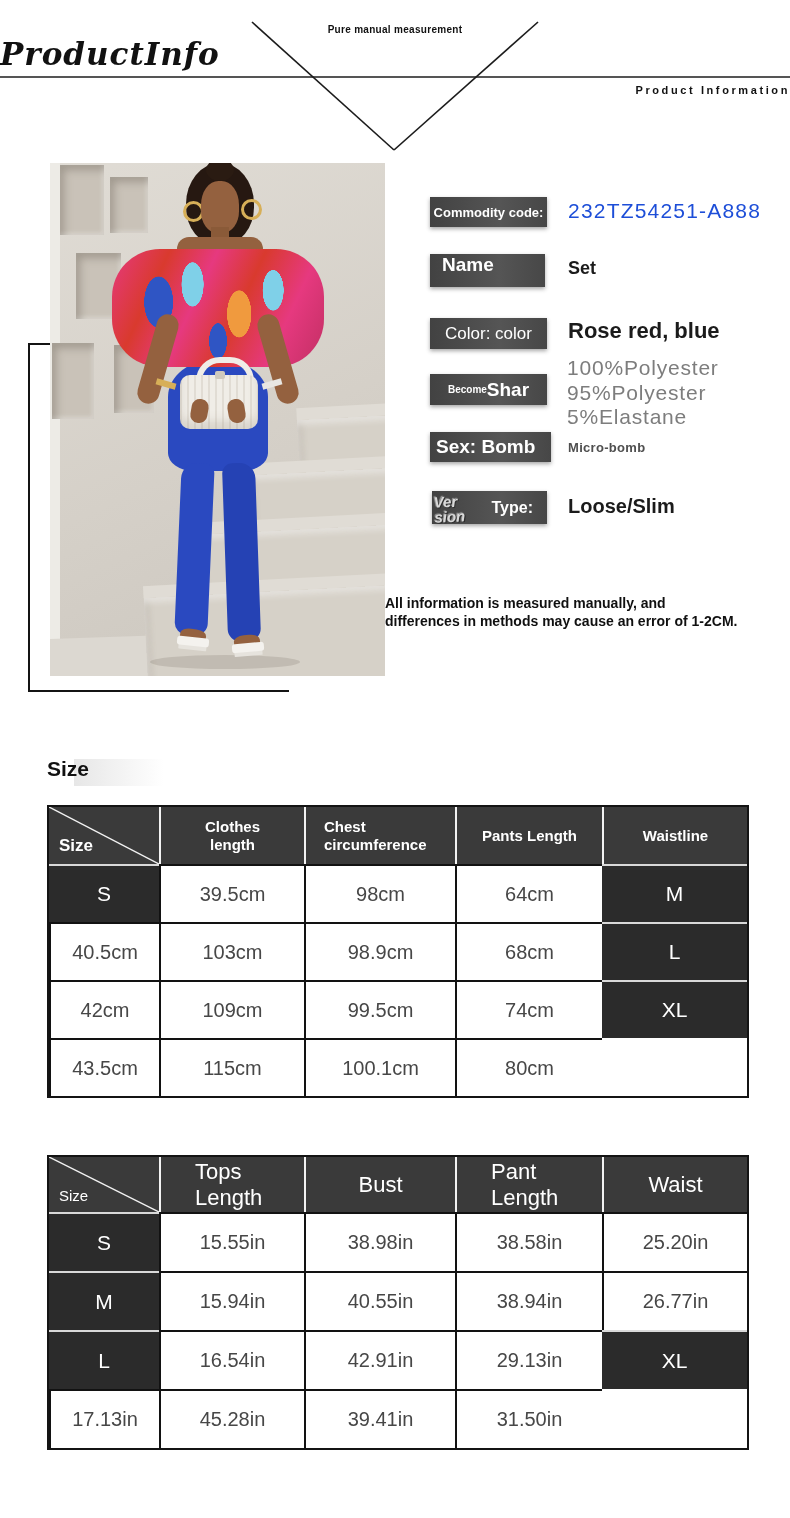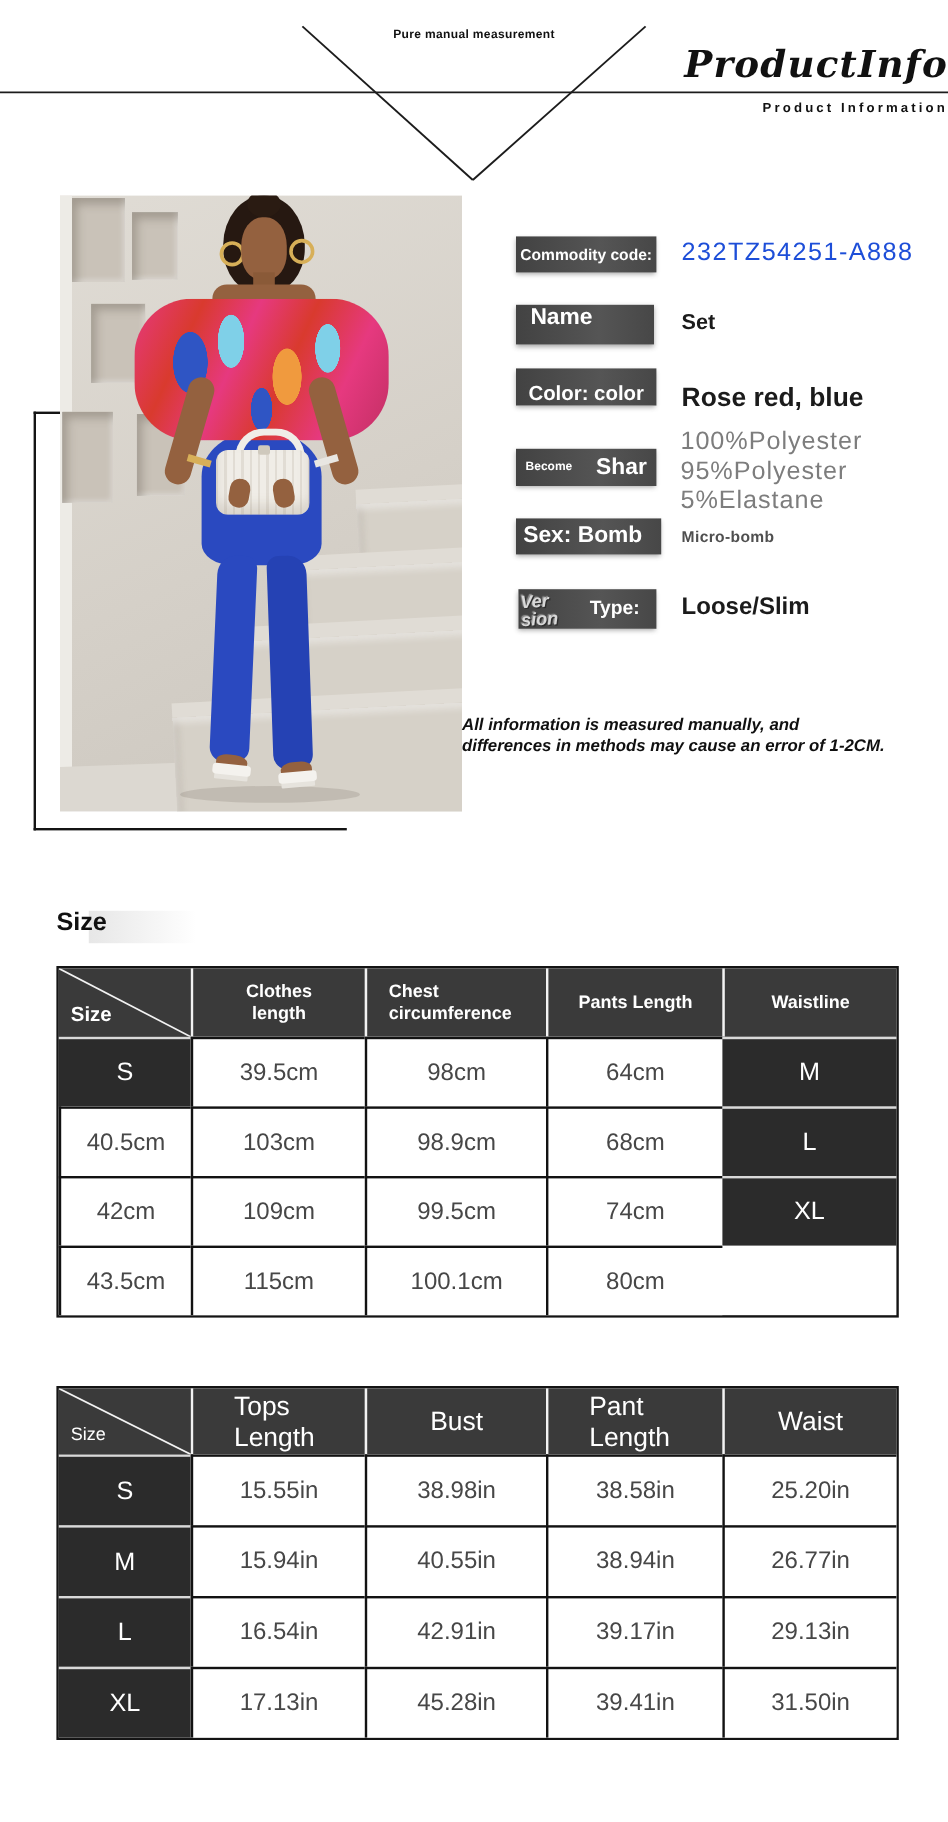--- a/index.html
+++ b/index.html
@@ -4,21 +4,21 @@
 <style>
   html,body{margin:0;padding:0;background:#fff;}
   .canvas{position:relative;width:790px;height:1518px;background:#fff;overflow:hidden;
           font-family:"Liberation Sans", sans-serif;color:#1b1b1b;}
   .abs{position:absolute;}
 
   
   .deco-svg{position:absolute;left:0;top:0;}
   .tagline{position:absolute;top:24px;left:0;width:790px;text-align:center;
            font-size:10px;font-weight:700;letter-spacing:.3px;color:#111;}
-  .title{position:absolute;top:36px;left:0;width:790px;text-align:right;
+  .title{position:absolute;top:36px;left:0;width:790px;text-align:left;
          font-size:31px;font-style:italic;font-weight:700;letter-spacing:1px;
          font-family:"DejaVu Serif", serif;color:#111;}
   .subtitle{position:absolute;top:84px;left:0;width:790px;text-align:right;
             font-size:11px;font-weight:700;letter-spacing:2.6px;color:#111;}
 
   
   .frame-l{position:absolute;left:28px;top:343px;width:259px;height:347px;
            border-left:2px solid #141414;border-bottom:2px solid #141414;}
   .frame-top{position:absolute;left:28px;top:343px;width:25px;height:2px;background:#141414;}
 
@@ -80,44 +80,44 @@
   .hand{width:17px;height:24px;background:#94613f;border-radius:8px;}
   .handl{left:141px;top:236px;transform:rotate(10deg);} .handr{left:178px;top:236px;transform:rotate(-10deg);}
 
   
   .lbox{position:absolute;background:linear-gradient(90deg,#424242,#555 60%,#474747);
         box-shadow:0 2px 4px rgba(60,60,60,.45);color:#fff;box-sizing:border-box;}
   .lbox-commodity{left:430px;top:197px;width:117px;height:30px;font-size:13px;font-weight:700;
         display:flex;align-items:center;justify-content:center;}
   .lbox-name{left:430px;top:254px;width:115px;height:33px;font-size:19px;font-weight:700;
         display:flex;align-items:flex-start;padding-left:12px;}
-  .lbox-color{left:430px;top:307px;width:117px;height:31px;font-size:17px;font-weight:700;
-        display:flex;align-items:flex-end;justify-content:center;}
+  .lbox-color{left:430px;top:318px;width:117px;height:31px;font-size:17px;font-weight:400;
+        display:flex;align-items:center;justify-content:center;}
   .lbox-fabric{left:430px;top:374px;width:117px;height:31px;display:flex;align-items:center;
-        justify-content:space-between;padding:0 8px;}
+        justify-content:center;padding:0 8px;}
   .fabric-left{font-size:10px;font-weight:700;}
   .fabric-right{font-size:19px;font-weight:700;}
   .lbox-elastic{left:430px;top:432px;width:121px;height:30px;font-size:19px;font-weight:700;
         display:flex;align-items:center;padding-left:6px;}
   .lbox-type{left:432px;top:491px;width:115px;height:33px;display:flex;align-items:center;
         justify-content:flex-end;padding-right:14px;font-size:16px;font-weight:700;}
   .type-deco{position:absolute;left:2px;top:3px;font-size:15px;font-style:italic;font-weight:700;
         color:#d8d8d8;text-shadow:1px 1px 0 #2e2e2e,-1px -1px 1px #999;line-height:15px;transform:rotate(-3deg);}
   .type-deco span{display:block;}
   .val-code{left:568px;top:199px;font-size:21px;color:#1d4ed8;letter-spacing:1.2px;}
   .val-name{left:568px;top:258px;font-size:18px;font-weight:700;color:#1b1b1b;}
   .val-color{left:568px;top:318px;font-size:22px;font-weight:700;color:#1b1b1b;}
   .val-fabric{left:567px;top:356px;font-size:21px;color:#7d7d7d;line-height:24.5px;letter-spacing:.8px;}
   .val-fabric span{display:block;}
   .val-elastic{left:568px;top:440px;font-size:13px;font-weight:700;color:#4f4f4f;letter-spacing:.3px;}
   .val-type{left:568px;top:495px;font-size:20px;font-weight:700;color:#1b1b1b;}
 
   .disclaimer{position:absolute;left:385px;top:595px;width:375px;font-size:14px;font-weight:700;
         line-height:17.5px;color:#101010;}
-  .disclaimer span{display:block;font-style:italic;}
+  .disclaimer span{display:block;}
 
   
   .size-heading{position:absolute;left:47px;top:757px;font-size:21px;font-weight:700;color:#111;}
   .size-shadow{position:absolute;left:74px;top:759px;width:90px;height:27px;
         background:linear-gradient(90deg,rgba(120,120,120,.18),rgba(120,120,120,0));}
 
   .tbl{position:absolute;left:47px;width:698px;display:grid;
        grid-template-columns:110px 145px 151px 147px 145px;
        border:2px solid #141414;background:#fff;box-sizing:content-box;}
   .tbl1{top:805px;grid-template-rows:57px 58px 58px 58px 58px;}
@@ -317,21 +317,20 @@
 
     <div class="cell tsize">M</div>
     <div class="cell td">15.94in</div>
     <div class="cell td">40.55in</div>
     <div class="cell td">38.94in</div>
     <div class="cell td">26.77in</div>
 
     <div class="cell tsize">L</div>
     <div class="cell td">16.54in</div>
     <div class="cell td">42.91in</div>
-    <div class="cell td">39.17in</div>
     <div class="cell td">29.13in</div>
 
     <div class="cell tsize">XL</div>
     <div class="cell td">17.13in</div>
     <div class="cell td">45.28in</div>
     <div class="cell td">39.41in</div>
     <div class="cell td">31.50in</div>
   </div>
 
 </div>

